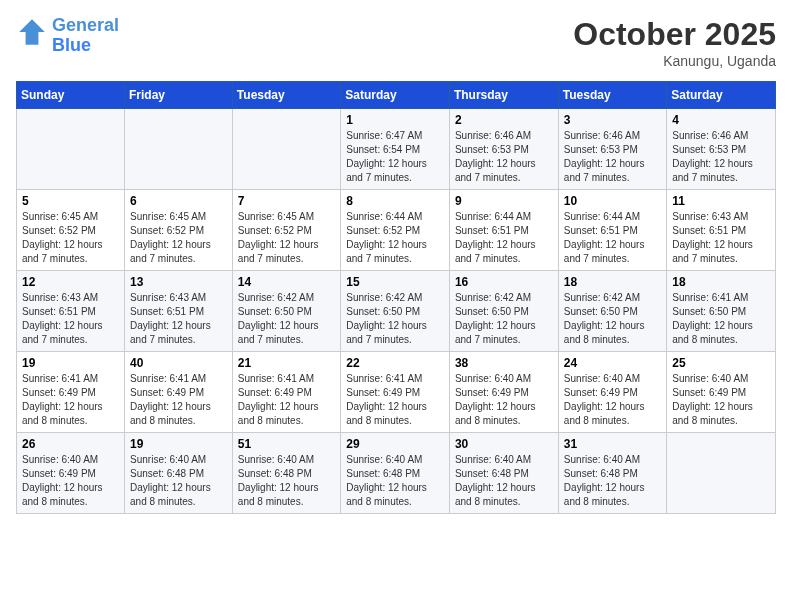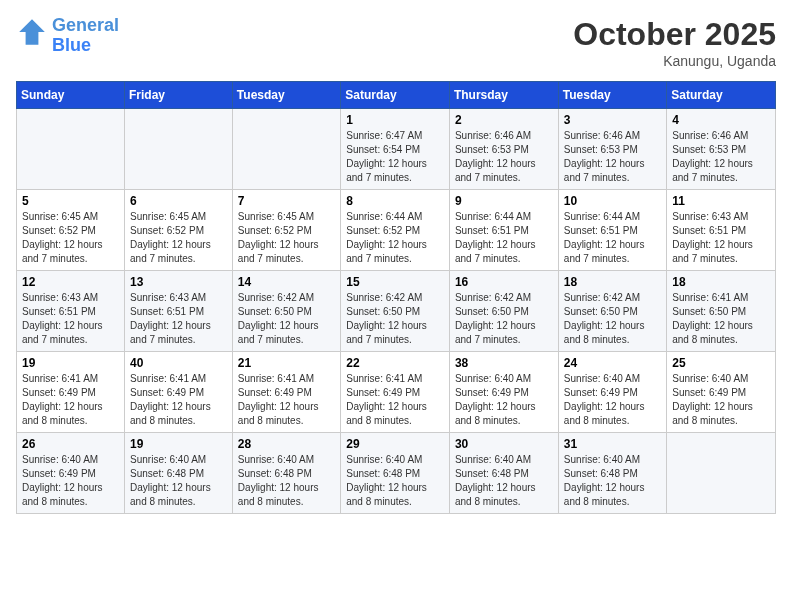--- a/index.html
+++ b/index.html
@@ -294,21 +294,21 @@
 Sunset: 6:49 PM
 Daylight: 12 hours and 8 minutes.</div>
         </td>
         <td>
           <span class="day-number">19</span>
           <div class="day-info" style="white-space: pre-line;">Sunrise: 6:40 AM
 Sunset: 6:48 PM
 Daylight: 12 hours and 8 minutes.</div>
         </td>
         <td>
-          <span class="day-number">28</span>
+          <span class="day-number">51</span>
           <div class="day-info" style="white-space: pre-line;">Sunrise: 6:40 AM
 Sunset: 6:48 PM
 Daylight: 12 hours and 8 minutes.</div>
         </td>
         <td>
           <span class="day-number">29</span>
           <div class="day-info" style="white-space: pre-line;">Sunrise: 6:40 AM
 Sunset: 6:48 PM
 Daylight: 12 hours and 8 minutes.</div>
         </td>

